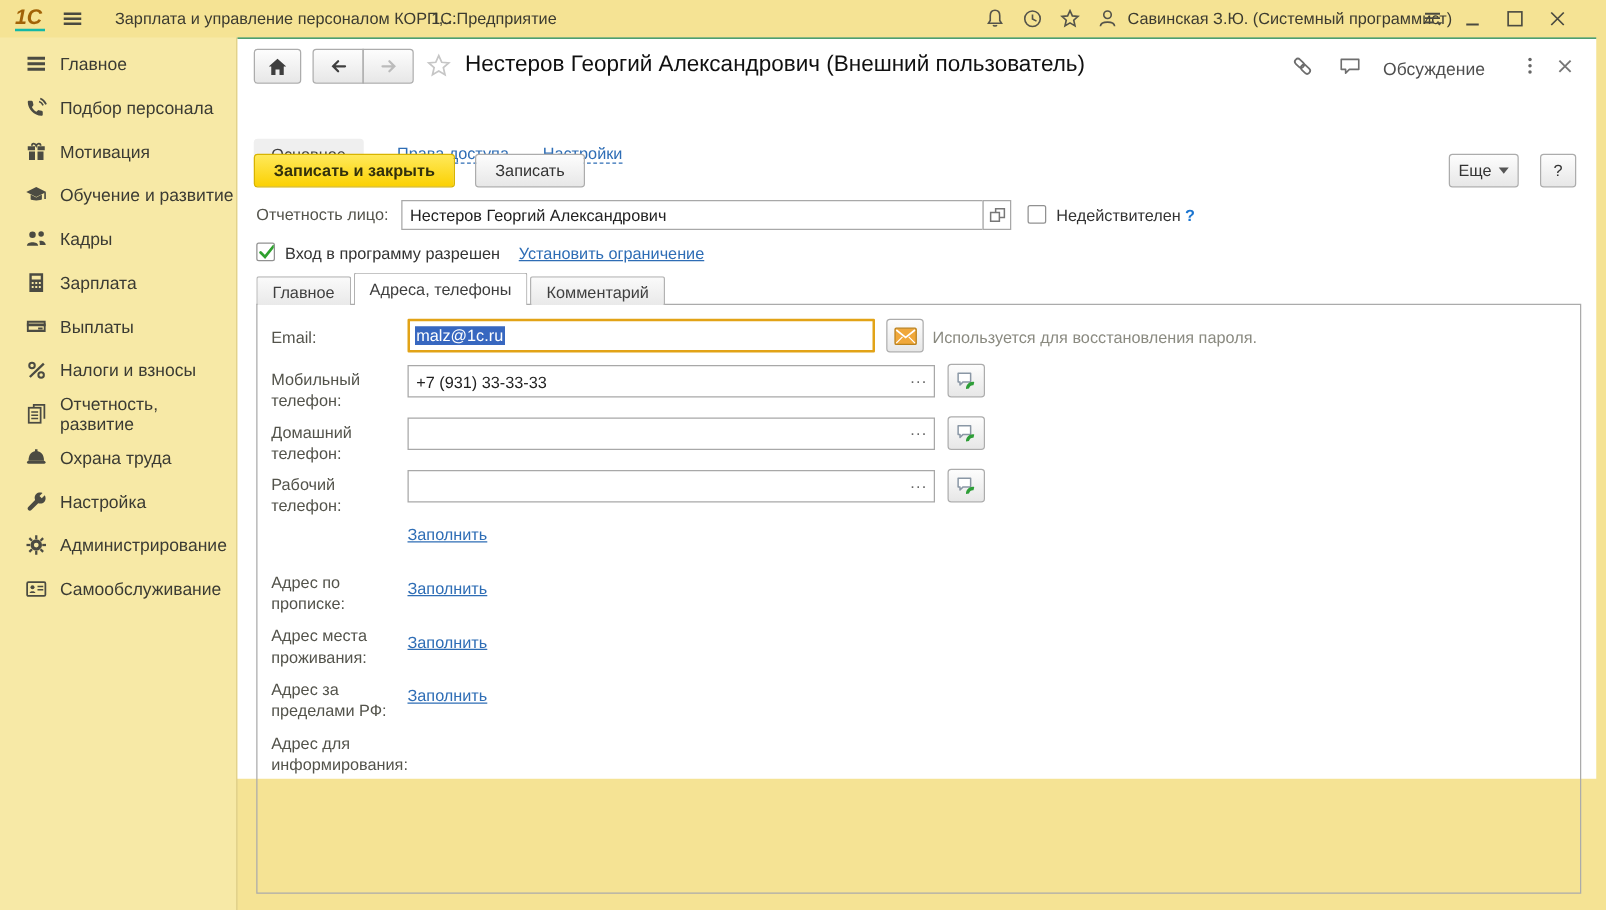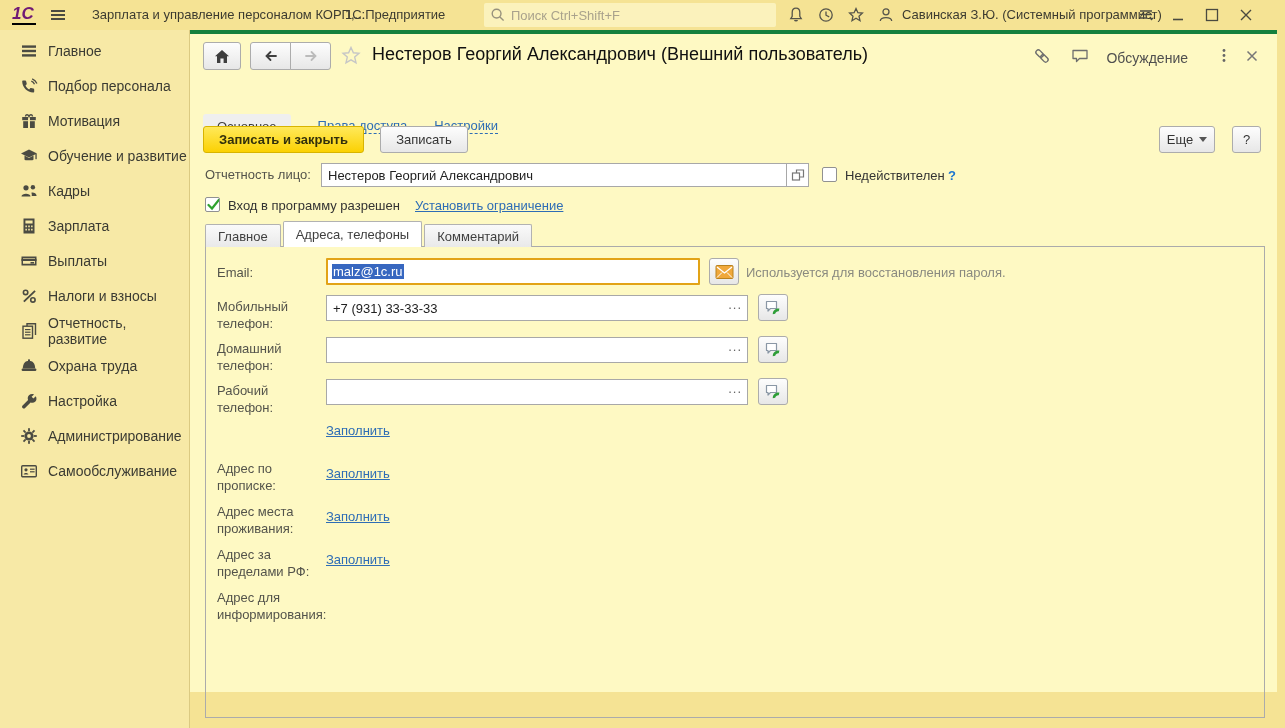--- a/index.html
+++ b/index.html
@@ -2,40 +2,40 @@
 <html><head>
 <meta charset="utf-8">
 <style>
   * { margin:0; padding:0; box-sizing:border-box; }
   body { font-family:"Liberation Sans", sans-serif; font-size:13px; color:#333; }
   #app { position:relative; width:1285px; height:728px; background:#F5E394; overflow:hidden; }
 
   
   .titlebar { position:absolute; left:0; top:0; width:1285px; height:30px; background:#F5E394; }
   .titlebar .logo { position:absolute; left:12px; top:4px; font-size:17px; font-weight:bold; font-style:italic;
-    color:#701a75; border-bottom:2px solid #000000; padding:0 2px 0 0; line-height:19px; }
+    color:#a16207; border-bottom:2px solid #14b8a6; padding:0 2px 0 0; line-height:19px; }
   .tb-icon { position:absolute; width:20px; height:20px; top:5px; cursor:default; }
   .titlebar .app-title { position:absolute; left:92px; top:7px; color:#3C3B30; }
   .titlebar .app-name  { position:absolute; left:345px; top:7px; color:#3C3B30; }
   .search-wrap { position:absolute; left:484px; top:3px; width:292px; height:24px; }
   .search-wrap input { width:100%; height:100%; border:none; border-radius:2px; background:#FBF2BC;
     padding:0 6px 0 27px; font-family:inherit; font-size:13px; color:#55524a; outline:none; }
   .search-wrap input::placeholder { color:#A9A28C; }
   .search-wrap svg { position:absolute; left:5px; top:3px; }
   .titlebar .user { position:absolute; left:902px; top:7px; color:#3C3B30; }
 
   
   .sidebar { position:absolute; left:0; top:30px; width:190px; height:698px; background:#F7E9A6;
     border-right:1px solid #DBCA82; padding-top:3px; }
   .side-item { height:35px; display:flex; align-items:center; padding-left:20px; cursor:pointer; color:#3B3B33; font-size:14px; }
   .side-item .sicon { width:18px; height:18px; margin-right:10px; flex:none; }
 
   
-  .panel { position:absolute; left:190px; top:30px; width:1087px; height:662px; background:#fef9c3;
-    border-top:4px solid #15803d; }
+  .panel { position:absolute; left:190px; top:30px; width:1087px; height:593px; background:#ffffff;
+    border-top:1px solid #15803d; }
 
   .btn { display:inline-flex; align-items:center; justify-content:center;
     background:linear-gradient(#FDFDFD,#E7E7E7); border:1px solid #ACACAC; border-radius:3px;
     font-family:inherit; font-size:13px; color:#333; cursor:pointer; }
   .btn-yellow { background:linear-gradient(#FFE95A,#FBD103); border-color:#D8B400; font-weight:bold; color:#32300c; }
 
   
   .hdr-home { position:absolute; left:13px; top:8px; width:38px; height:28px; }
   .nav-pair { position:absolute; left:60px; top:8px; display:flex; }
   .nav-pair .btn { width:41px; height:28px; border-radius:0; }
@@ -121,27 +121,20 @@
           <g fill="#4A4A40">
             <rect x="3" y="5" width="14" height="2"></rect>
             <rect x="3" y="9" width="14" height="2"></rect>
             <rect x="3" y="13" width="14" height="2"></rect>
           </g>
         </svg>
     </span>
     <span class="app-title">Зарплата и управление персоналом КОРП,...</span>
     <span class="app-name">1С:Предприятие</span>
 
-    <span class="search-wrap">
-      <svg width="18" height="18">
-          <circle cx="7.6" cy="7.6" r="4.4" fill="none" stroke="#97917D" stroke-width="1.4"></circle>
-          <path d="M10.9 10.9 L14.6 14.6" stroke="#97917D" stroke-width="1.4"></path>
-        </svg>
-      <input type="text" placeholder="Поиск Ctrl+Shift+F" style="">
-    </span>
 
     <span class="tb-icon" style="left:786px;">
       <svg width="20" height="20" fill="none" stroke="#55544A" stroke-width="1.3">
           <path d="M10 3.2 C7.6 3.2 6.2 5 6.2 7.6 L6.2 11.4 L4.8 13.6 L15.2 13.6 L13.8 11.4 L13.8 7.6 C13.8 5 12.4 3.2 10 3.2 Z"></path>
           <path d="M8.6 15 C8.9 16 11.1 16 11.4 15"></path>
         </svg>
     </span>
     <span class="tb-icon" style="left:816px;">
       <svg width="20" height="20" fill="none" stroke="#55544A" stroke-width="1.3">
           <circle cx="10" cy="10" r="6.2"></circle>

